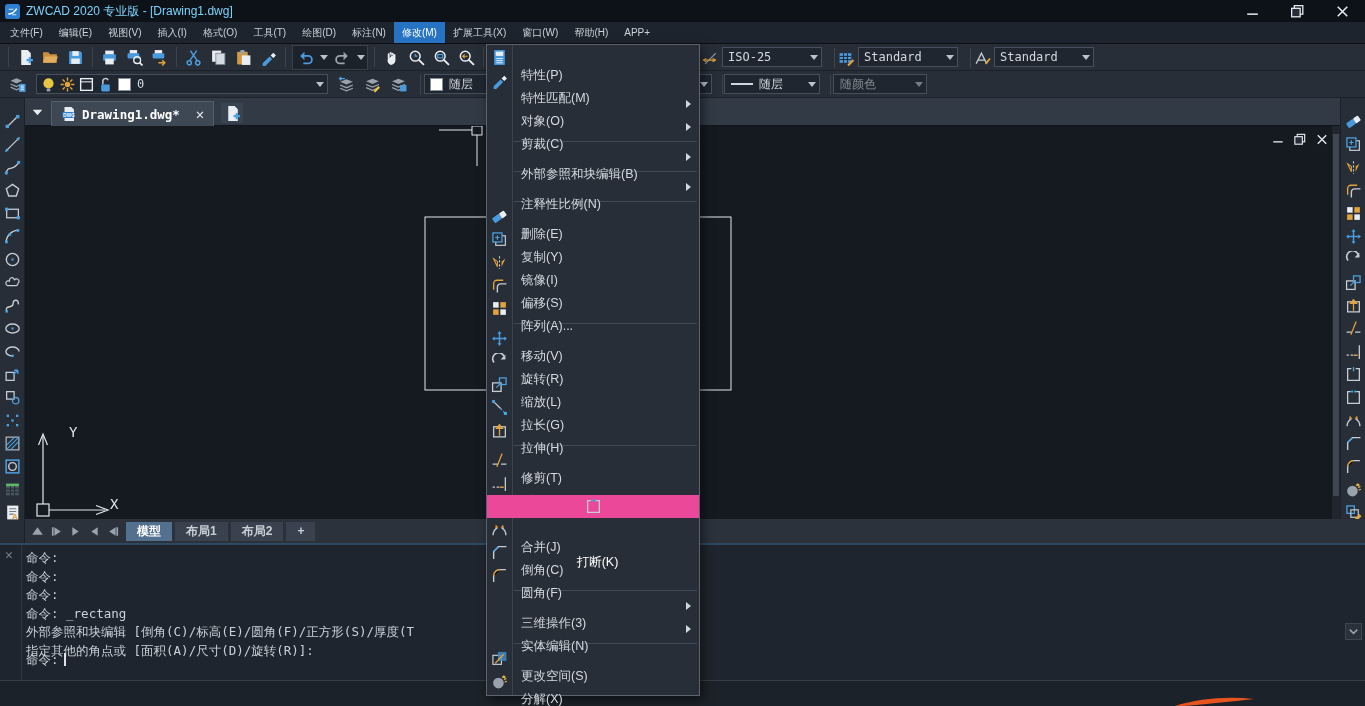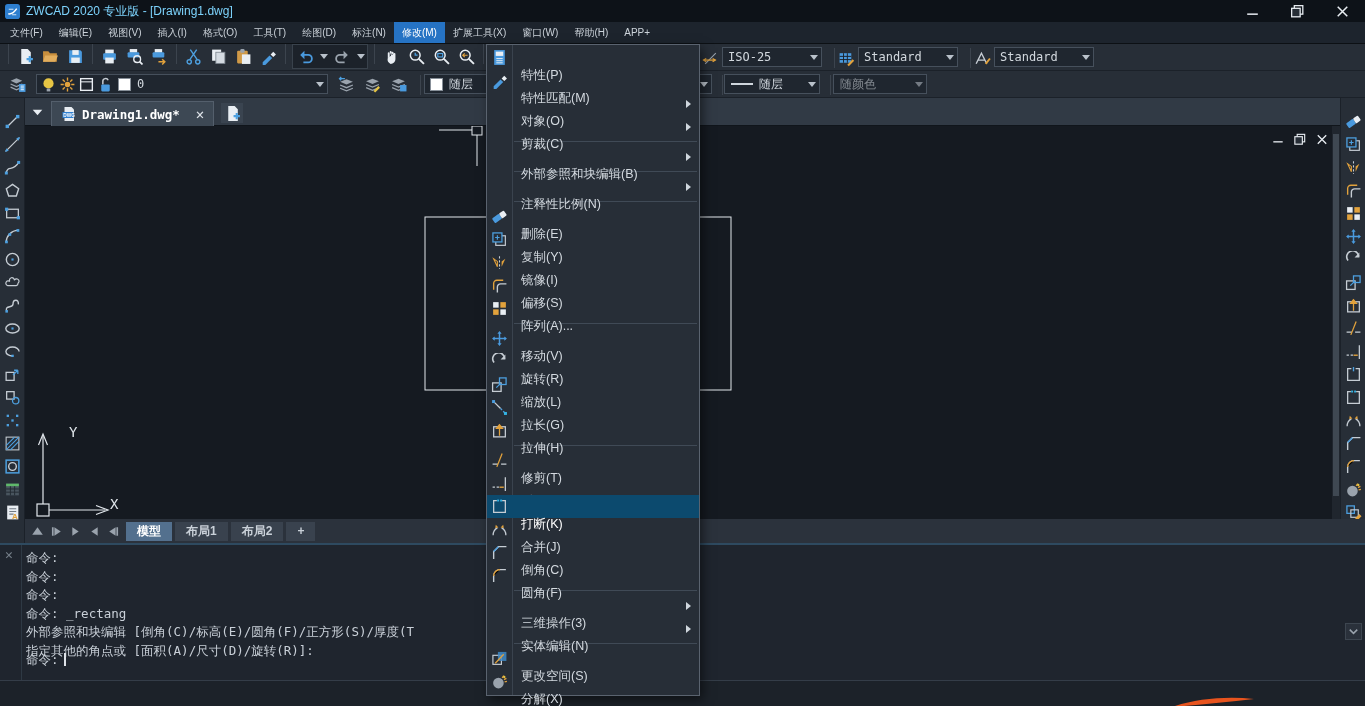--- a/index.html
+++ b/index.html
@@ -12,21 +12,21 @@
   #titlebar .logo svg{width:15px;height:15px;display:block;}
   .win-btns{margin-left:auto;display:flex;height:22px;}
   .winbtn{width:45px;height:22px;display:flex;align-items:center;justify-content:center;color:#cfd5db;}
   .winbtn svg{width:13px;height:13px;}
   
   #menubar{left:0;top:22px;width:1365px;height:22px;background:#1d242d;border-bottom:1px solid #0c1014;display:flex;align-items:center;padding-left:2px;box-sizing:border-box;}
   .mb-item{padding:0 8px;height:21px;line-height:21px;font-size:10px;color:#ccd3da;white-space:nowrap;}
   .mb-item.active{background:#2673c4;color:#fff;}
   
   .toolrow{left:0;width:1365px;height:27px;background:#272e37;border-bottom:1px solid #1b2129;box-sizing:border-box;}
-  #row1{top:44px;display:flex;align-items:flex-start;padding-left:4px;}
+  #row1{top:44px;display:flex;align-items:center;padding-left:4px;}
   #row2{top:71px;}
   .tbi{width:25px;height:25px;flex:none;display:flex;align-items:center;justify-content:center;}
   .tbi svg{width:17px;height:17px;display:block;}
   .tb-sep{width:1px;height:20px;background:#3c444e;margin:0 4px;flex:none;}
   .ddarr{width:12px;height:25px;display:flex;align-items:center;justify-content:center;flex:none;}
   .carr{width:0;height:0;border-left:4px solid transparent;border-right:4px solid transparent;border-top:5px solid #b9c1ca;}
   .inset{display:flex;align-items:center;background:#1c222a;border:1px solid #39424c;height:23px;margin:0 2px;flex:none;}
   .combo{position:absolute;top:3px;height:20px;background:#1f262f;border:1px solid #46505c;display:flex;align-items:center;
          font-size:12px;color:#d2d8de;font-family:"DejaVu Sans Mono",monospace;box-sizing:border-box;}
   .combo .val{flex:1;padding-left:5px;white-space:nowrap;overflow:hidden;}
@@ -81,21 +81,21 @@
   .cursor{display:inline-block;width:2px;height:13px;background:#dde2e8;vertical-align:-2px;margin-left:5px;}
   .cmd-chevron{position:absolute;right:3px;bottom:40px;width:17px;height:17px;background:#2a313b;border:1px solid #3d4650;display:flex;align-items:center;justify-content:center;box-sizing:border-box;}
   .cmd-chevron svg{width:12px;height:12px;}
   
   #statusbar{left:0;top:680px;width:1365px;height:26px;background:#1c2229;border-top:1px solid #343d48;box-sizing:border-box;}
   
   #ctxmenu{left:486px;top:44px;width:214px;background:#272e37;border:1px solid #5a636f;z-index:60;padding:1px 0 2px 0;
            box-shadow:3px 4px 10px rgba(0,0,0,.5);box-sizing:border-box;}
   #ctxmenu .iconcol{position:absolute;left:25px;top:0;bottom:0;width:1px;background:#3a434e;}
   .menu-item{height:23px;display:flex;align-items:center;font-size:12.5px;color:#d4dae0;position:relative;}
-  .menu-item.hl{background:#0c4a6e;color:#fff;}
+  .menu-item.hl{background:#ec4899;color:#fff;flex-direction:column;}
   .mi-icon{width:25px;height:23px;flex:none;display:flex;align-items:center;justify-content:center;}
   .mi-icon svg{width:15px;height:15px;}
   .mi-label{padding-left:9px;white-space:nowrap;margin-top:36px;}
   .mi-arrow{position:absolute;right:8px;top:7.5px;width:0;height:0;border-top:4px solid transparent;border-bottom:4px solid transparent;border-left:5px solid #cfd6dd;}
   .menu-sep{height:1px;background:#404a56;margin:3px 2px 3px 27px;}
 </style>
 </head>
 <body>
 
 <div id="root">

